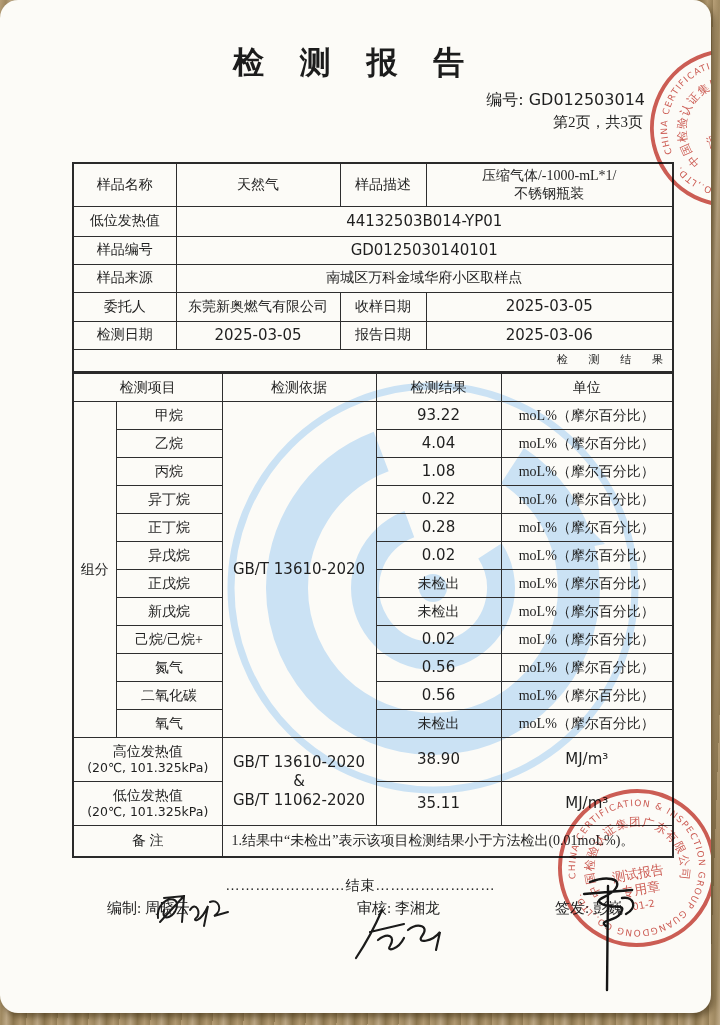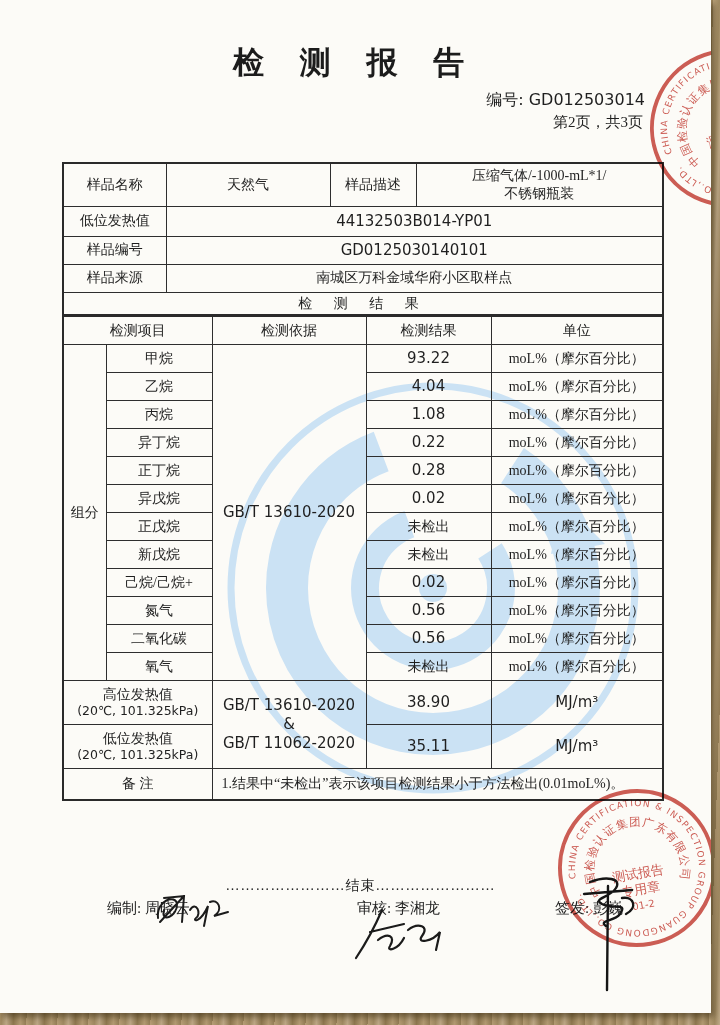--- a/index.html
+++ b/index.html
@@ -7,36 +7,37 @@
     width:720px;height:1025px;position:relative;overflow:hidden;
     background:
       repeating-linear-gradient(92deg,#b69e76 0px,#a08a62 6px,#bda886 11px,#8d774f 18px,#b39b73 25px,#937d55 31px);
     font-family:"Liberation Serif", serif;
     color:#1f1f1f;
   }
   .paper{
     position:absolute;left:0;top:0;width:711px;height:1013px;
     background:#fcfbf7;overflow:hidden;
     box-shadow:3px 4px 6px rgba(55,40,15,.55);
+    border-radius:18px;
   }
   .title{
     position:absolute;top:42px;left:0;width:100%;text-align:center;
     font-size:31px;font-weight:bold;letter-spacing:14px;color:#1c1c1c;
   }
   .num-line{position:absolute;top:90px;right:66px;font-size:16px;font-family:"DejaVu Sans",sans-serif;}
   .page-line{position:absolute;top:113px;right:68px;font-size:15px;}
-  .tables{position:absolute;left:62px;top:162px;width:600px;z-index:2;}
+  .tables{position:absolute;left:72px;top:162px;width:600px;z-index:2;}
   table{border-collapse:collapse;table-layout:fixed;width:600px;background:transparent;}
   td{border:1.5px solid #2e2e2e;text-align:center;vertical-align:middle;
      font-size:14px;padding:0;line-height:1.25;overflow:hidden;}
   table{border:2px solid #2a2a2a;}
   .t2{margin-top:-1.5px;padding-left:41px;}
   .val{font-family:"DejaVu Sans",sans-serif;font-size:15px;}
   .small{font-size:14px;}
-  .sec-title{letter-spacing:9px;font-size:14px;}
+  .sec-title{letter-spacing:9px;font-size:11px;text-align:right;}
   .left{text-align:left;padding-left:9px;}
   .cond{font-size:12.5px;font-family:"DejaVu Sans",sans-serif;}
   .end-line{position:absolute;top:856px;left:5px;width:100%;text-align:center;
     font-size:14px;letter-spacing:1px;z-index:2;margin-top:21px;}
   .footer-item{position:absolute;top:899px;font-size:15px;z-index:2;margin-left:19px;}
   .f1{left:88px;} .f2{left:338px;} .f3{left:536px;font-family:Liberation Serif, serif;}
   .wm{position:absolute;left:203px;top:358px;width:460px;height:460px;z-index:1;}
   .stamp{position:absolute;width:200px;height:200px;z-index:5;opacity:.88;mix-blend-mode:multiply;}
   .stamp-top{left:629px;top:28px;transform:rotate(-24deg);}
   .stamp-bottom{left:537px;top:768px;transform:rotate(-10deg);}
@@ -92,20 +93,32 @@
         <td colspan="3" class="val">44132503B014-YP01</td>
       </tr>
       <tr style="height:28px">
         <td>样品编号</td>
         <td colspan="3" class="val">GD0125030140101</td>
       </tr>
       <tr style="height:28px">
         <td>样品来源</td>
         <td colspan="3">南城区万科金域华府小区取样点</td>
       </tr>
+      <tr style="height:29px">
+        <td>委托人</td>
+        <td>东莞新奥燃气有限公司</td>
+        <td>收样日期</td>
+        <td class="val">2025-03-05</td>
+      </tr>
+      <tr style="height:28px">
+        <td>检测日期</td>
+        <td class="val">2025-03-05</td>
+        <td>报告日期</td>
+        <td class="val">2025-03-06</td>
+      </tr>
       <tr style="height:23px">
         <td colspan="4" class="sec-title">检 测 结 果</td>
       </tr>
     </tbody>
       </table>
 
     <table class="t2">
       <colgroup>
           <col style="width:43px">
           <col style="width:106px">

